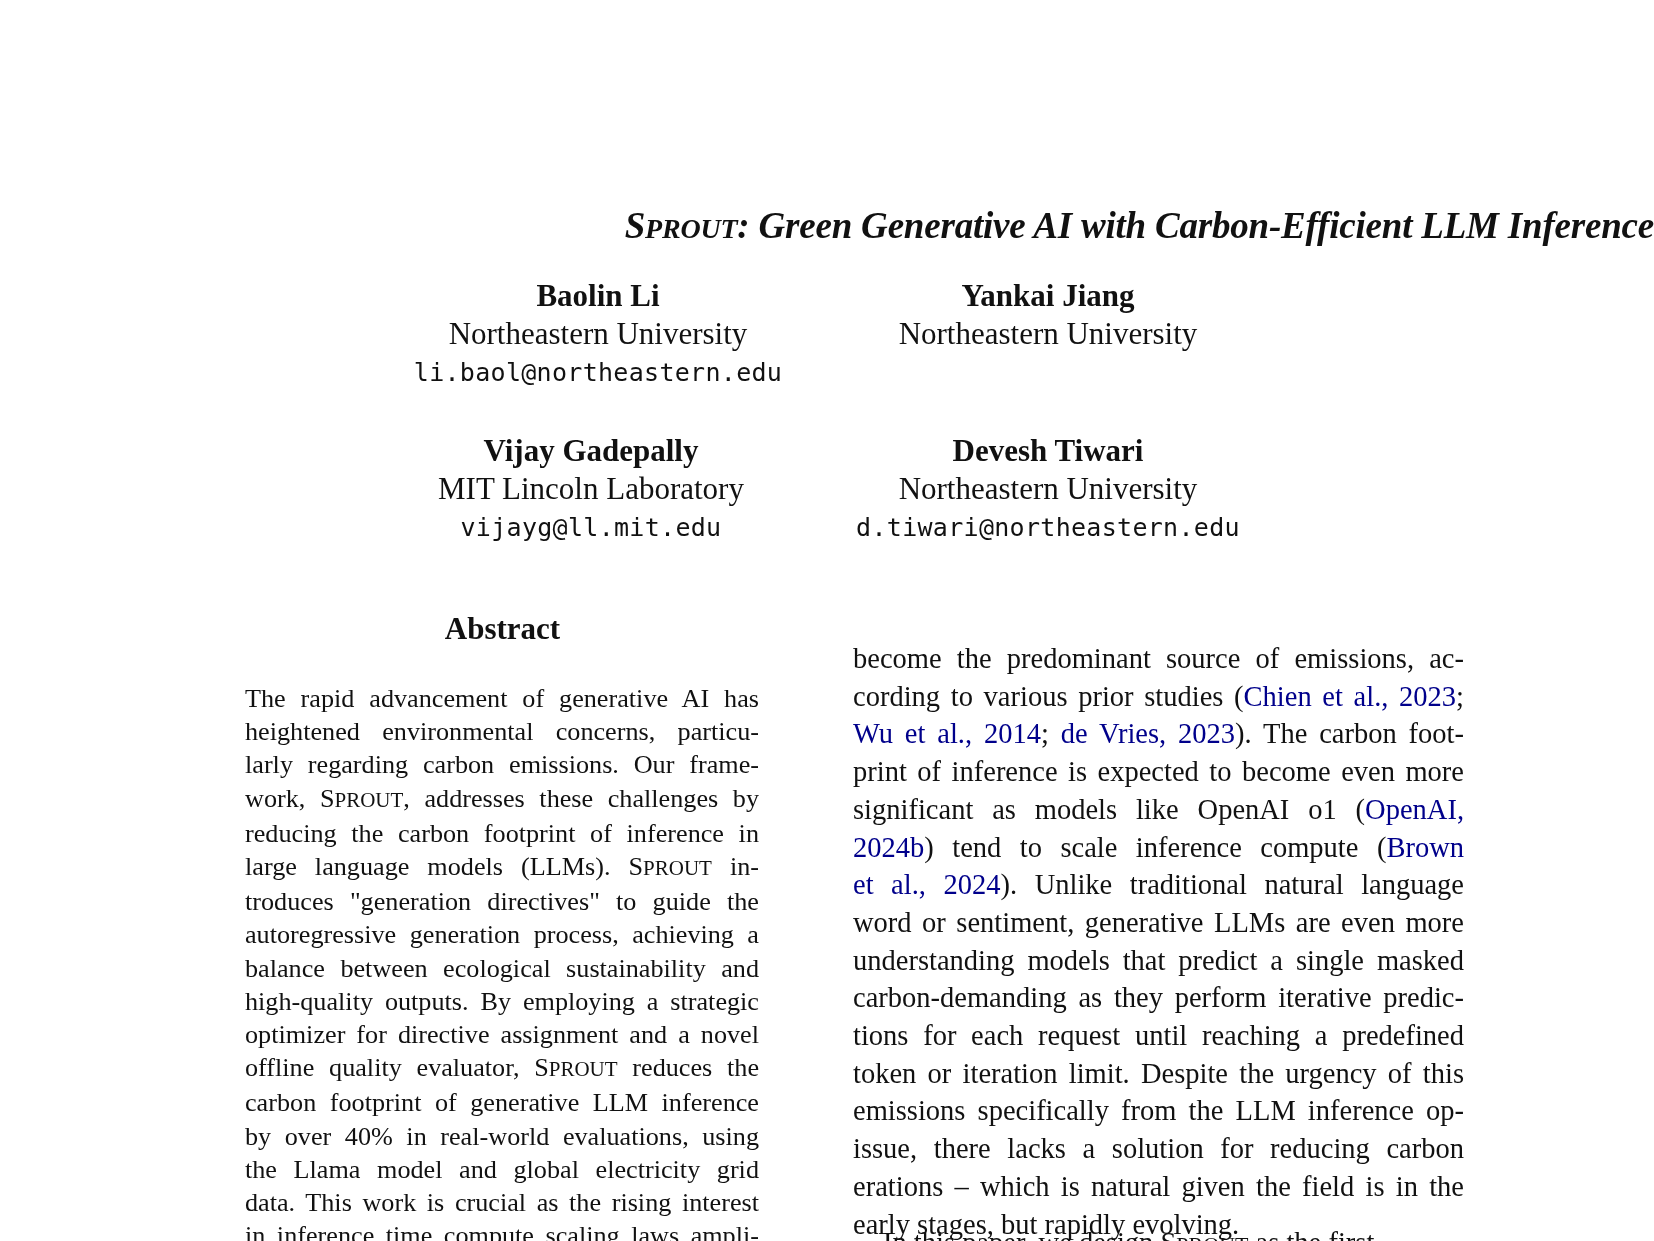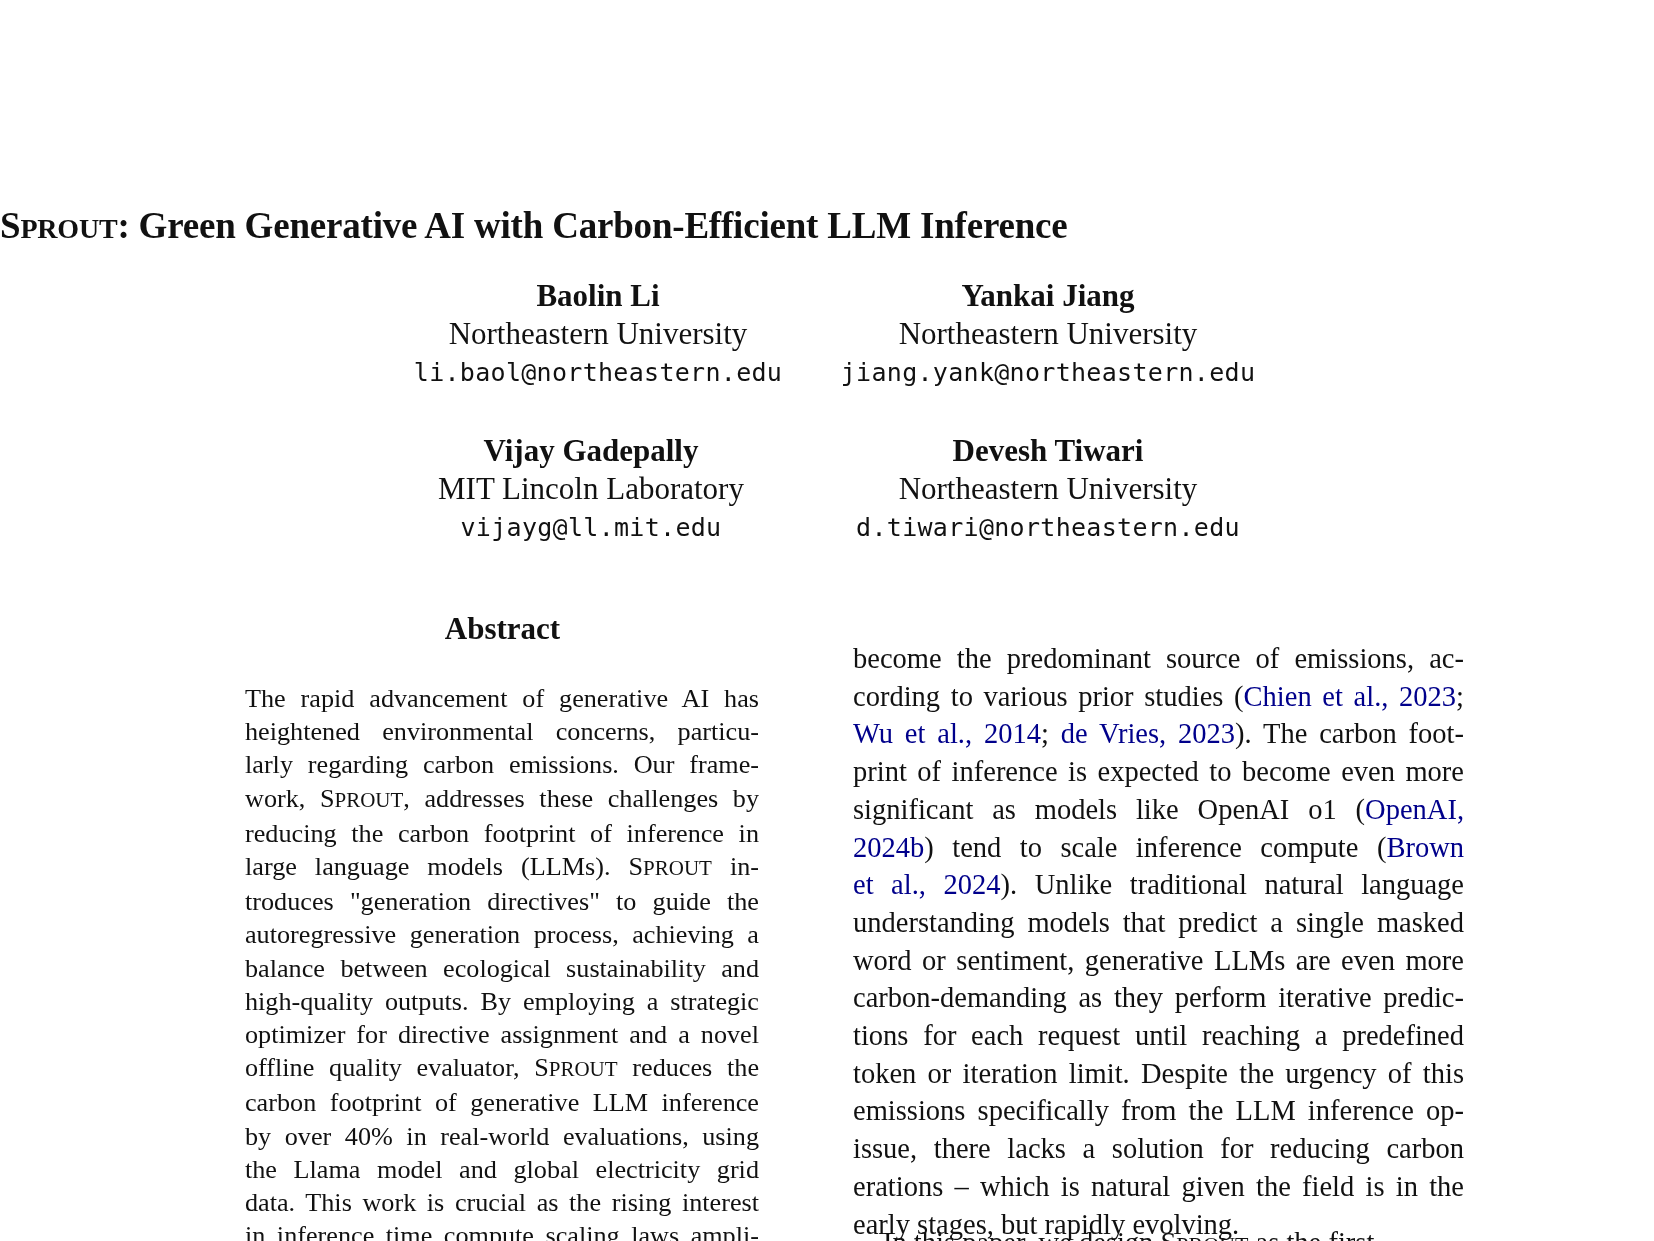--- a/index.html
+++ b/index.html
@@ -13,24 +13,25 @@
       position: relative;
       overflow: hidden;
       font-family: "Liberation Serif", "DejaVu Serif", serif;
       color: #111111;
     }
     .title {
       position: absolute;
       left: 0;
       width: 1654px;
       top: 204px;
-      text-align: left;
+      text-align: right;
       font-weight: bold;
       font-size: 37px;
       letter-spacing: -0.2px;
+      font-style: italic;
     }
     .sc-big { font-size: 37px; }
     .sc-small { font-size: 28px; }
     .author {
       position: absolute;
       text-align: center;
       width: 460px;
     }
     .author .name {
       font-weight: bold;
@@ -109,21 +110,20 @@
 </div>
 
 <div class="author" style="left: 368px; top: 277px;">
   <div class="name">Baolin Li</div>
   <div class="aff">Northeastern University</div>
   <div class="email">li.baol@northeastern.edu</div>
 </div>
 <div class="author" style="left: 818px; top: 277px;">
   <div class="name">Yankai Jiang</div>
   <div class="aff">Northeastern University</div>
-  <div class="email">jiang.yank@northeastern.edu</div>
 </div>
 <div class="author" style="left: 361px; top: 432px;">
   <div class="name">Vijay Gadepally</div>
   <div class="aff">MIT Lincoln Laboratory</div>
   <div class="email">vijayg@ll.mit.edu</div>
 </div>
 <div class="author" style="left: 818px; top: 432px;">
   <div class="name">Devesh Tiwari</div>
   <div class="aff">Northeastern University</div>
   <div class="email">d.tiwari@northeastern.edu</div>
@@ -152,22 +152,22 @@
 </div>
 
 <div class="col right-body">
   <span class="line">become the predominant source of emissions, ac-</span>
   <span class="line"><span>cording to various prior studies (</span><a class="cite"><span>Chien et al.</span>, <span>2023</span></a>;</span>
   <span class="line"><a class="cite"><span>Wu et al.</span>, <span>2014</span></a>; <a class="cite"><span>de Vries</span>, <span>2023</span></a><span>). The carbon foot-</span></span>
   <span class="line">print of inference is expected to become even more</span>
   <span class="line"><span>significant as models like OpenAI o1 (</span><a class="cite"><span>OpenAI</span>,</a></span>
   <span class="line"><a class="cite">2024b</a><span>) tend to scale inference compute (</span><a class="cite">Brown</a></span>
   <span class="line"><a class="cite"><span>et al.</span>, <span>2024</span></a><span>).  Unlike traditional natural language</span></span>
+  <span class="line">word or sentiment, generative LLMs are even more</span>
   <span class="line">understanding models that predict a single masked</span>
-  <span class="line">word or sentiment, generative LLMs are even more</span>
   <span class="line">carbon-demanding as they perform iterative predic-</span>
   <span class="line">tions for each request until reaching a predefined</span>
   <span class="line">token or iteration limit. Despite the urgency of this</span>
   <span class="line">emissions specifically from the LLM inference op-</span>
   <span class="line">issue, there lacks a solution for reducing carbon</span>
   <span class="line">erations – which is natural given the field is in the</span>
   <span class="line last">early stages, but rapidly evolving.</span>
 </div>
 
 <div class="para2">

